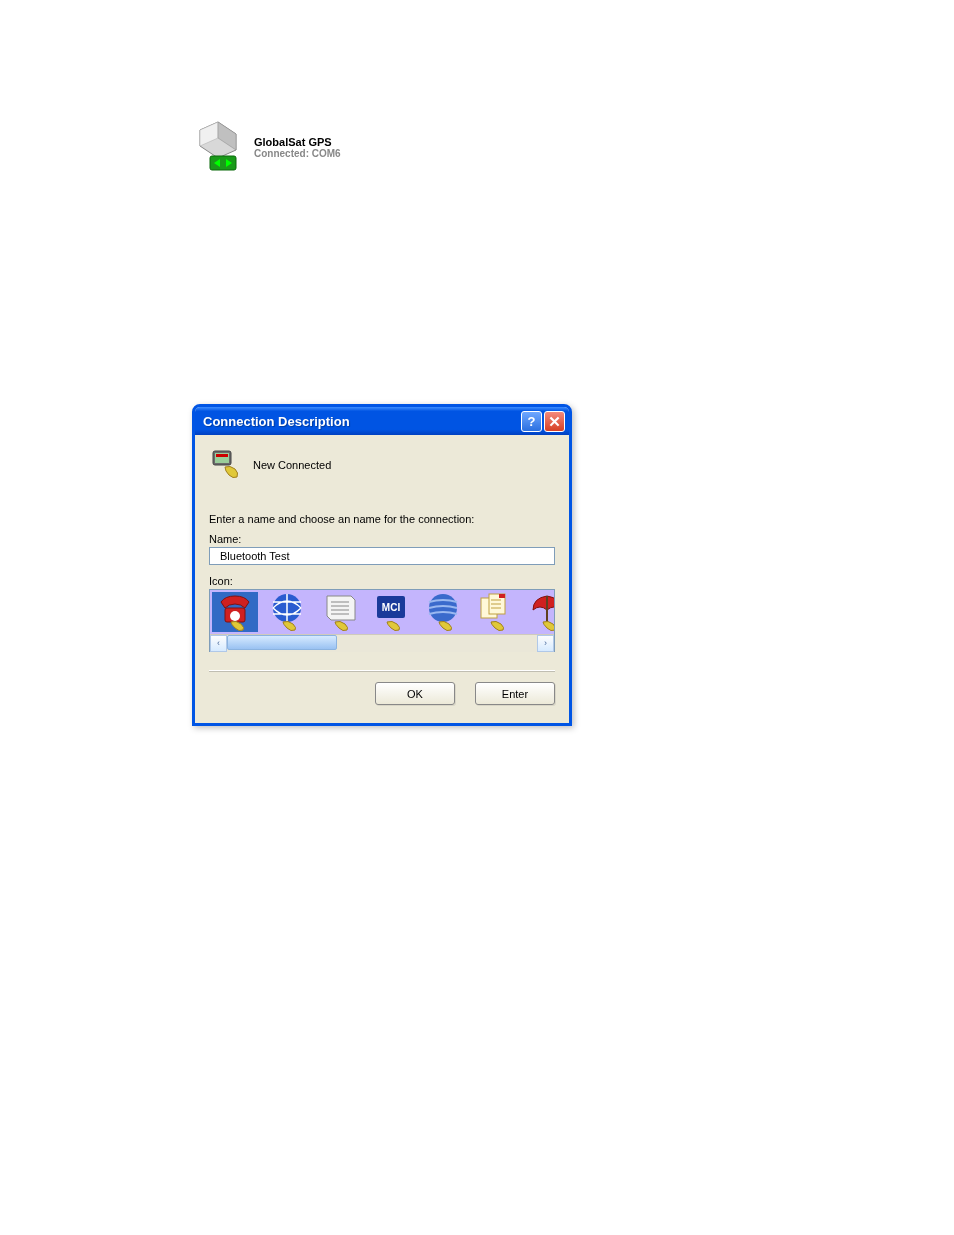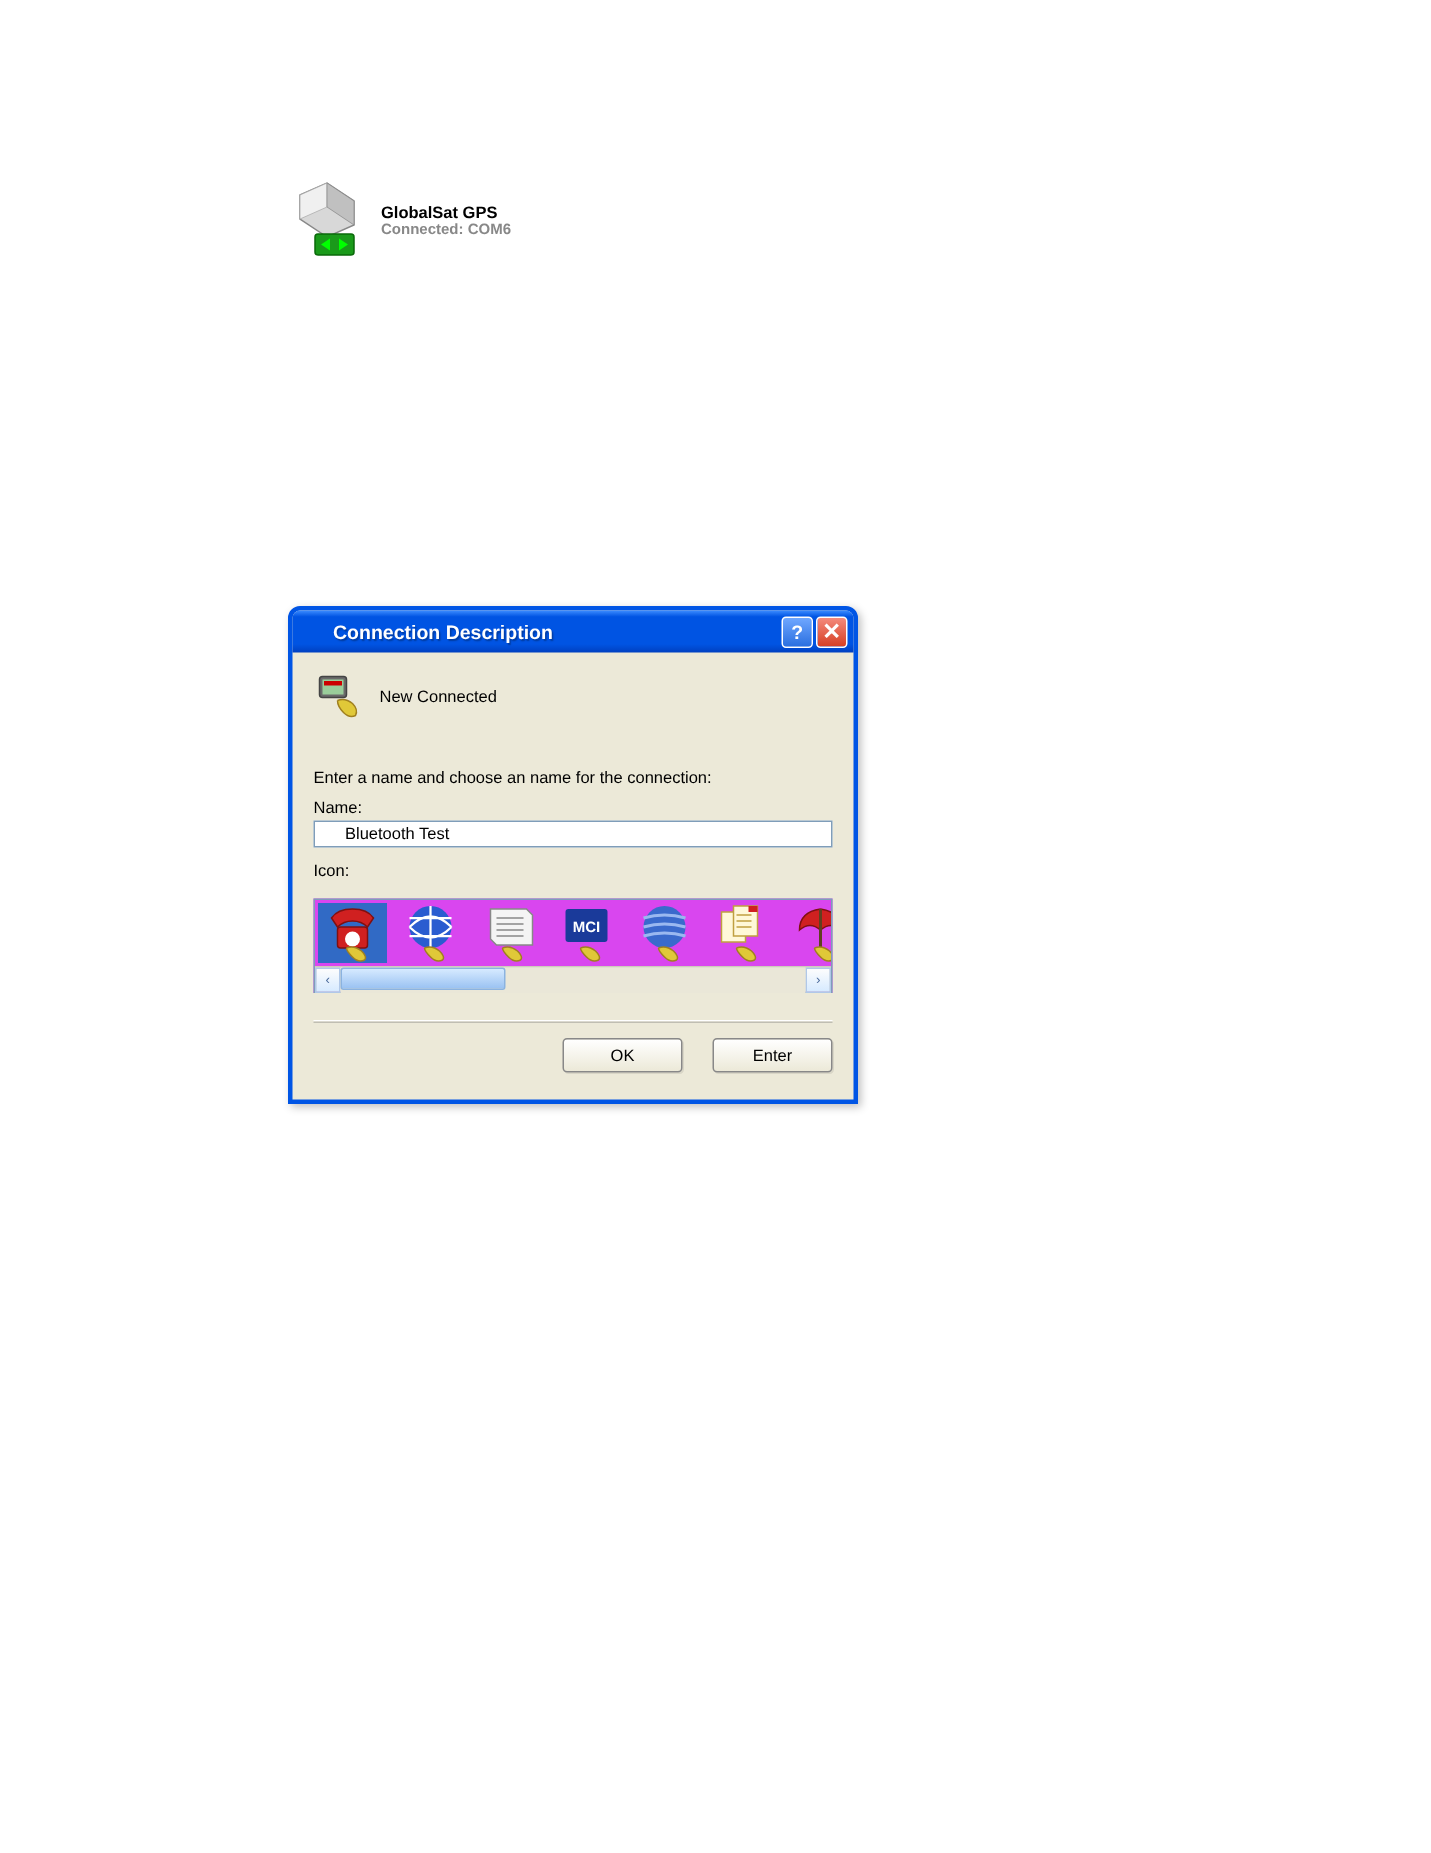--- a/index.html
+++ b/index.html
@@ -55,21 +55,20 @@
     align-items: center;
     padding: 0 4px 0 8px;
     border-radius: 5px 5px 0 0;
   }
   .titlebar-text {
     color: #fff;
     font-weight: bold;
     font-size: 13px;
     flex: 1;
     text-shadow: 1px 1px 1px rgba(0,0,0,0.3);
-    margin-left: 19px;
   }
   .titlebar-btn {
     width: 21px;
     height: 21px;
     border-radius: 3px;
     margin-left: 2px;
     display: flex;
     align-items: center;
     justify-content: center;
     font-weight: bold;
@@ -112,32 +111,32 @@
   }
   .field-label {
     font-size: 11px;
     color: #000;
     margin-bottom: 2px;
   }
   .name-input {
     width: 100%;
     font-family: "Tahoma", sans-serif;
     font-size: 11px;
-    padding: 2px 20px;
+    padding: 2px 10px;
     border: 1px solid #7f9db9;
     background: #fff;
   }
 
   .icon-picker {
     margin-top: 10px;
   }
   .icon-list-wrap {
     border: 1px solid #7f9db9;
-    background: #d946ef;
-    margin-top: 12px;
+    background: #c4b5fd;
+    margin-top: 2px;
     text-align: right;
   }
   .icon-list {
     display: flex;
     gap: 6px;
     padding: 2px;
     overflow: hidden;
     height: 44px;
     align-items: center;
   }

